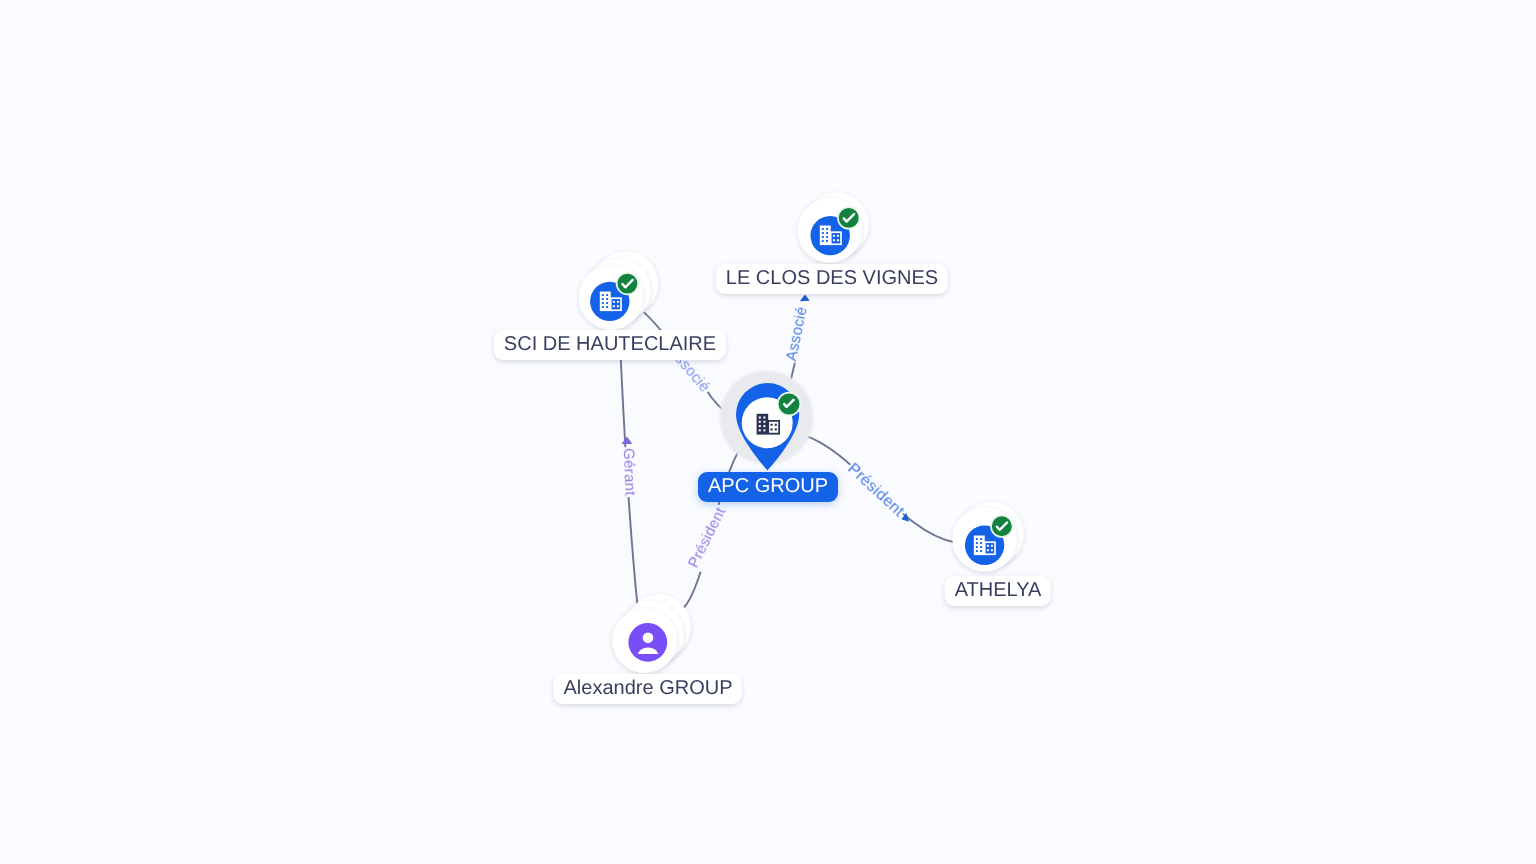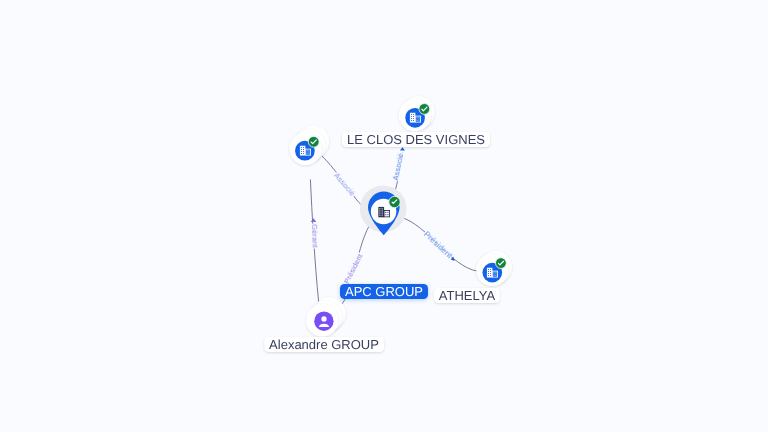--- a/index.html
+++ b/index.html
@@ -6,25 +6,25 @@
   html,body{margin:0;padding:0;}
   body{width:768px;height:432px;overflow:hidden;background:#fafbfe;
        font-family:"Liberation Sans",sans-serif;
        -webkit-font-smoothing:antialiased;text-rendering:geometricPrecision;}
   #stage{position:relative;width:768px;height:432px;}
   svg.layer{position:absolute;left:0;top:0;width:768px;height:432px;}
 
   .elabel{position:absolute;white-space:nowrap;font-size:8.5px;letter-spacing:.15px;
           transform-origin:50% 50%;pointer-events:none;background:#fafbfe;
           padding:0 0.5px;line-height:1.15;will-change:transform;}
-  .nlabel{position:absolute;white-space:nowrap;font-size:13px;color:#383f5e;will-change:transform;
+  .nlabel{position:absolute;white-space:nowrap;font-size:10px;color:#383f5e;will-change:transform;
           background:#fff;border-radius:4.5px;padding:0 5px;height:15px;line-height:16px;
           box-shadow:0 1px 2.5px rgba(40,50,90,.16);
           transform:translateX(-50%) translateZ(0);}
-  .nlabel.sel{background:#1362e8;color:#fff;box-shadow:0 1px 4px rgba(19,98,232,.30);margin-top:48px;}
+  .nlabel.sel{background:#1362e8;color:#fff;box-shadow:0 1px 4px rgba(19,98,232,.30);}
   .pos{fill:var(--c1);}
   .neg{fill:var(--c2);}
 </style>
 </head>
 <body>
 
 <div id="stage">
 
   <svg class="layer" viewBox="0 0 768 432">
     <g>
@@ -128,16 +128,17 @@
       <circle cx="383.2" cy="208.8" r="23.4" fill="#e9eaed" filter="url(#haloblur)"></circle>
       <path d="M383.8,235.2 C383.8,235.2 399.6,218.3 399.6,207.3 A15.8,15.8 0 1 0 368.0,207.3 C368.0,218.3 383.8,235.2 383.8,235.2 Z" fill="#1362e8"></path>
       <circle cx="383.6" cy="211.4" r="12.75" fill="#ffffff"></circle>
       <use href="#bldg" transform="translate(378.30,206.90) scale(0.52)" style="--c1:#2b3352;--c2:#ffffff"></use>
       <circle cx="394.5" cy="202" r="5.7" fill="#14823f" stroke="#e9f7ee" stroke-width="0.9"></circle>
       <path d="M392.1,202.1 L393.3,203.4 L396.8,199.9" fill="none" stroke="#fff" stroke-width="1.25" stroke-linecap="round" stroke-linejoin="round"></path>
     </g>
   </svg>
 
   <div class="nlabel" style="left:415.9px;top:132.4px;">LE CLOS DES VIGNES</div>
-  <div class="nlabel" style="left:467px;top:287.9px;">ATHELYA</div>
+  <div class="nlabel" style="left:305px;top:164.7px;">SCI DE HAUTECLAIRE</div>
+  <div class="nlabel" style="left:499px;top:287.9px;">ATHELYA</div>
   <div class="nlabel" style="left:323.6px;top:336.6px;">Alexandre GROUP</div>
   <div class="nlabel sel" style="left:383.8px;top:235.9px;">APC GROUP</div>
 </div>
 
 </body></html>

